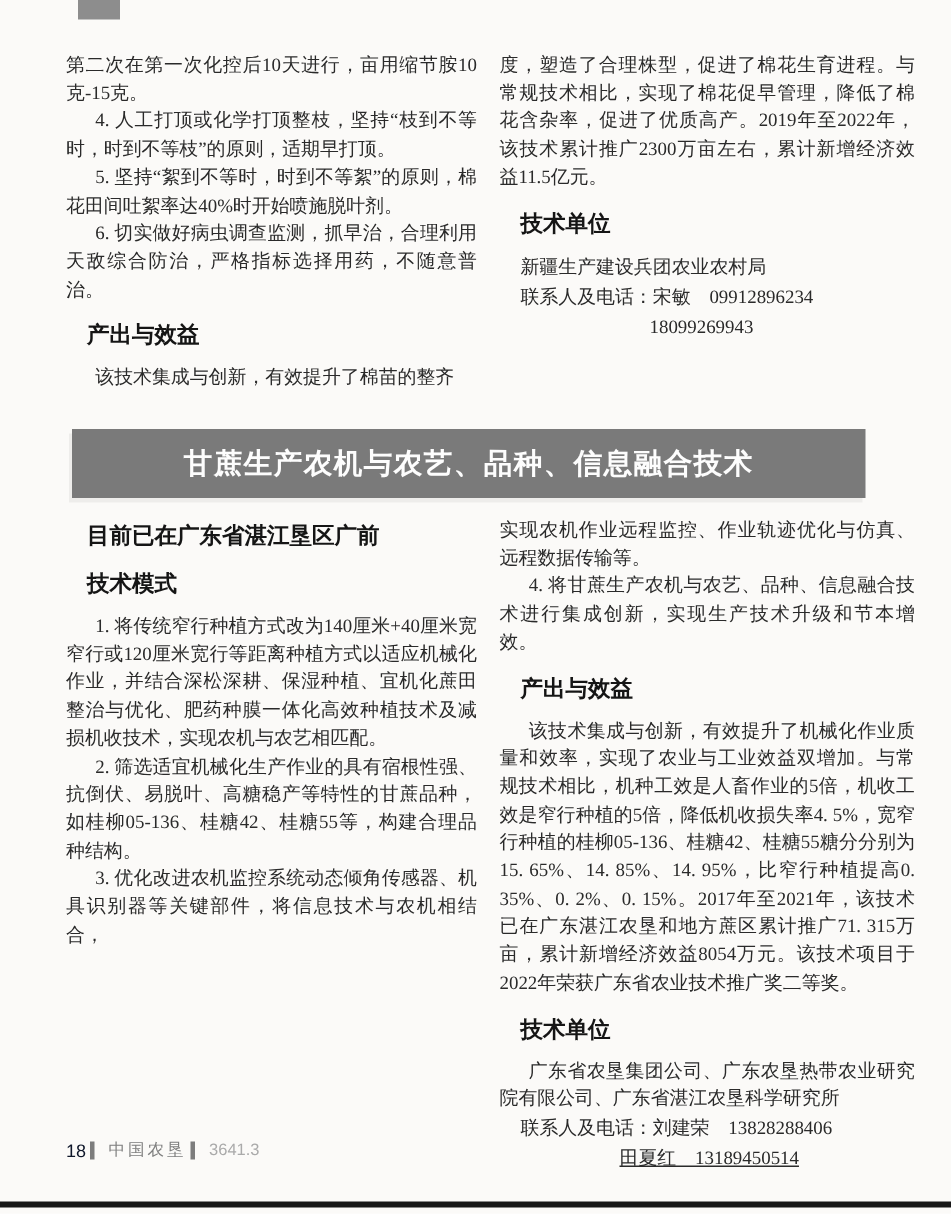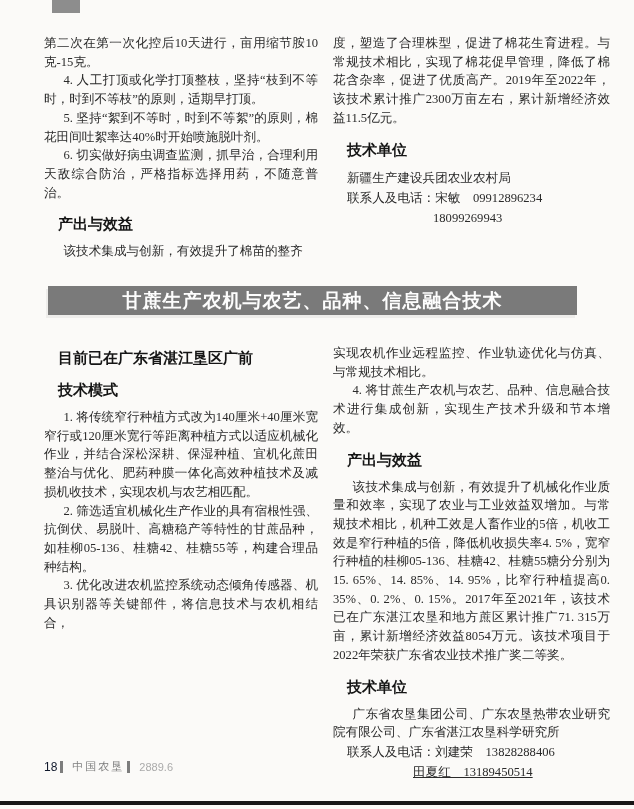--- a/index.html
+++ b/index.html
@@ -45,21 +45,21 @@
     text-indent: 14px;
     line-height: 20px;
   }
   .org-line, .contact-line {
     margin: 0; text-indent: 14px; line-height: 20px;
   }
   .contact-line2-a1 { margin: 0 0 0 100px; text-indent: 0; line-height: 20px; }
   .contact-line2-a2 { margin: 0 0 0 80px;  text-indent: 0; line-height: 20px; text-decoration: underline; }
   .banner {
     position: absolute; left: 48px; top: 286px;
-    width: 529px; height: 29px;
+    width: 529px; height: 46px;
     background: #7a7a7a;
     box-shadow: -2px 3px 0 rgba(0,0,0,0.05);
     display: flex; align-items: center; justify-content: center;
   }
   .banner-title {
     font-family: "Liberation Sans", "DejaVu Sans", sans-serif;
     font-weight: bold;
     font-size: 19px;
     letter-spacing: 1px;
     color: #fdfdfd;
@@ -115,34 +115,34 @@
 
   <div class="cols cols-main">
     <div class="col-left body-text">
       <div class="sec-heading" style="margin-top:4px;">目前已在广东省湛江垦区广前</div>
       <div class="sec-heading">技术模式</div>
       <p class="para">1. 将传统窄行种植方式改为140厘米+40厘米宽窄行或120厘米宽行等距离种植方式以适应机械化作业，并结合深松深耕、保湿种植、宜机化蔗田整治与优化、肥药种膜一体化高效种植技术及减损机收技术，实现农机与农艺相匹配。</p>
       <p class="para">2. 筛选适宜机械化生产作业的具有宿根性强、抗倒伏、易脱叶、高糖稳产等特性的甘蔗品种，如桂柳05-136、桂糖42、桂糖55等，构建合理品种结构。</p>
       <p class="para">3. 优化改进农机监控系统动态倾角传感器、机具识别器等关键部件，将信息技术与农机相结合，</p>
     </div>
     <div class="col-right body-text">
-      <p class="para-cont">实现农机作业远程监控、作业轨迹优化与仿真、与常规技术相比。</p>
+      <p class="para-cont">实现农机作业远程监控、作业轨迹优化与仿真、远程数据传输等。</p>
       <p class="para">4. 将甘蔗生产农机与农艺、品种、信息融合技术进行集成创新，实现生产技术升级和节本增效。</p>
       <div class="sec-heading">产出与效益</div>
       <p class="para">该技术集成与创新，有效提升了机械化作业质量和效率，实现了农业与工业效益双增加。与常规技术相比，机种工效是人畜作业的5倍，机收工效是窄行种植的5倍，降低机收损失率4. 5%，宽窄行种植的桂柳05-136、桂糖42、桂糖55糖分分别为15. 65%、14. 85%、14. 95%，比窄行种植提高0. 35%、0. 2%、0. 15%。2017年至2021年，该技术已在广东湛江农垦和地方蔗区累计推广71. 315万亩，累计新增经济效益8054万元。该技术项目于2022年荣获广东省农业技术推广奖二等奖。</p>
       <div class="sec-heading">技术单位</div>
       <p class="para">广东省农垦集团公司、广东农垦热带农业研究院有限公司、广东省湛江农垦科学研究所</p>
       <p class="contact-line">联系人及电话：刘建荣　13828288406</p>
       <p class="contact-line2-a2">田夏红　13189450514</p>
     </div>
   </div>
 
   <div class="footer">
     <span class="page-num">18</span>
     <span class="divider"></span>
     <span class="journal">中国农垦</span>
     <span class="divider"></span>
-    <span class="issue">2889.6</span>
+    <span class="issue">3641.3</span>
   </div>
 
   <div class="bottom-rule"></div>
 
 </div>
 
 </body></html>

